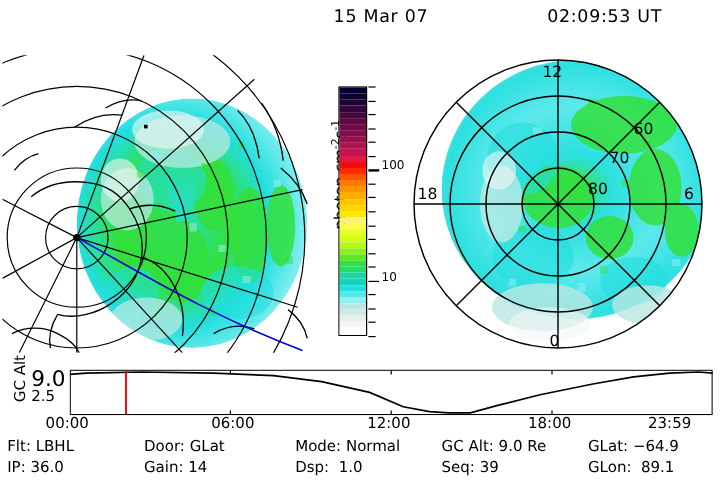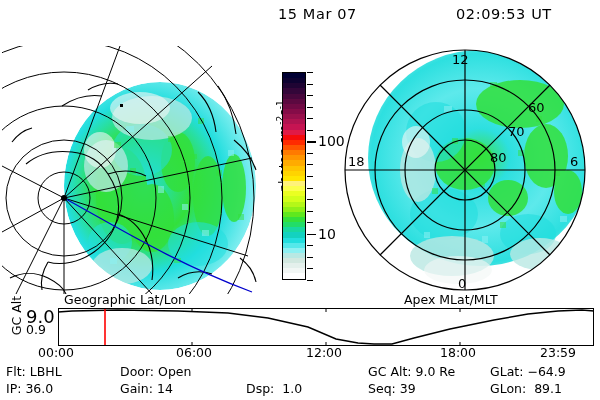--- a/index.html
+++ b/index.html
@@ -35,21 +35,21 @@
     font-size:12.5px;text-align:center;white-space:nowrap;
   }
   #cb-axis-label sup{font-size:9px;vertical-align:super;}
   #colorbar-strip{
     position:absolute;left:20px;top:12px;width:24px;height:208px;
     border:1px solid #000;box-sizing:border-box;
   }
   .cb-band{width:100%;}
   .cb-tick{position:absolute;left:45px;width:6px;height:1px;background:#000;}
   .cb-tick.major{width:9px;height:1.5px;}
-  .cb-label{position:absolute;left:56px;font-size:14px;white-space:nowrap;}
+  .cb-label{position:absolute;left:56px;font-size:10px;white-space:nowrap;}
 
   
   #orbit-section{left:0;top:292px;width:600px;height:58px;}
   #geo-subtitle{position:absolute;left:64px;top:0px;font-size:12.5px;white-space:nowrap;}
   #mlt-subtitle{position:absolute;left:404px;top:0px;font-size:12.5px;white-space:nowrap;}
   #gcalt-label{
     position:absolute;left:-10px;top:16px;width:52px;
     transform:rotate(-90deg);font-size:12.5px;text-align:center;white-space:nowrap;
   }
   #alt-hi{position:absolute;left:26px;top:14px;font-size:18px;}
@@ -320,25 +320,23 @@
     <text x="126" y="242" font-size="13" font-family="DejaVu Sans, sans-serif" fill="#000">0</text>
     <text x="16" y="120" font-size="13" font-family="DejaVu Sans, sans-serif" fill="#000">18</text>
 
     <text x="196" y="66" font-size="13" font-family="DejaVu Sans, sans-serif" fill="#000">60</text>
     <text x="176" y="90" font-size="13" font-family="DejaVu Sans, sans-serif" fill="#000">70</text>
     <text x="158" y="116" font-size="13" font-family="DejaVu Sans, sans-serif" fill="#000">80</text>
   </svg>
 </div>
 
 <div id="orbit-section" class="abs">
-  <div id="geo-subtitle">Geographic Lat/Lon</div>
-  <div id="mlt-subtitle">Apex MLat/MLT</div>
   <div id="gcalt-label">GC Alt</div>
   <div id="alt-hi">9.0</div>
-  <div id="alt-lo">0.9</div>
+  <div id="alt-lo">2.5</div>
 
   <svg class="abs" style="left:58px;top:16px" width="536" height="38" viewBox="0 0 536 38">
     <rect x="0.5" y="0.5" width="535" height="37" fill="none" stroke="#000" stroke-width="1"></rect>
     <path d="M0,4 L14,3 L60,2 L120,3 L170,5 L210,10 L250,19 L278,31 L300,35 L316,36
              L334,36 L356,30 L392,21 L436,12 L470,6 L500,3 L524,2 L536,3" fill="none" stroke="#000000" stroke-width="1.4"></path>
     <line x1="47" y1="1" x2="47" y2="37" stroke="#ff0000" stroke-width="1.6"></line>
     <g stroke="#000" stroke-width="1">
       <line x1="134" y1="34" x2="134" y2="37"></line>
       <line x1="268" y1="34" x2="268" y2="37"></line>
       <line x1="402" y1="34" x2="402" y2="37"></line>
@@ -352,21 +350,22 @@
 <div id="time-axis" class="abs">
   <span style="left:38px">00:00</span>
   <span style="left:176px">06:00</span>
   <span style="left:306px">12:00</span>
   <span style="left:440px">18:00</span>
   <span style="left:540px">23:59</span>
 </div>
 
 <div id="footer" class="abs">
   <div class="fi row1 c0"><span>Flt:</span> <span>LBHL</span></div>
-  <div class="fi row1 c1"><span>Door:</span> <span>Open</span></div>
+  <div class="fi row1 c1"><span>Door:</span> <span>GLat</span></div>
+  <div class="fi row1 c2"><span>Mode:</span> <span>Normal</span></div>
   <div class="fi row1 c3"><span>GC Alt:</span> <span>9.0 Re</span></div>
   <div class="fi row1 c4"><span>GLat:</span> <span>−64.9</span></div>
 
   <div class="fi row2 c0"><span>IP:</span> <span>36.0</span></div>
   <div class="fi row2 c1"><span>Gain:</span> <span>14</span></div>
   <div class="fi row2 c2"><span>Dsp:</span> &nbsp;<span>1.0</span></div>
   <div class="fi row2 c3"><span>Seq:</span> <span>39</span></div>
   <div class="fi row2 c4"><span>GLon:</span> &nbsp;<span>89.1</span></div>
 </div>
 

